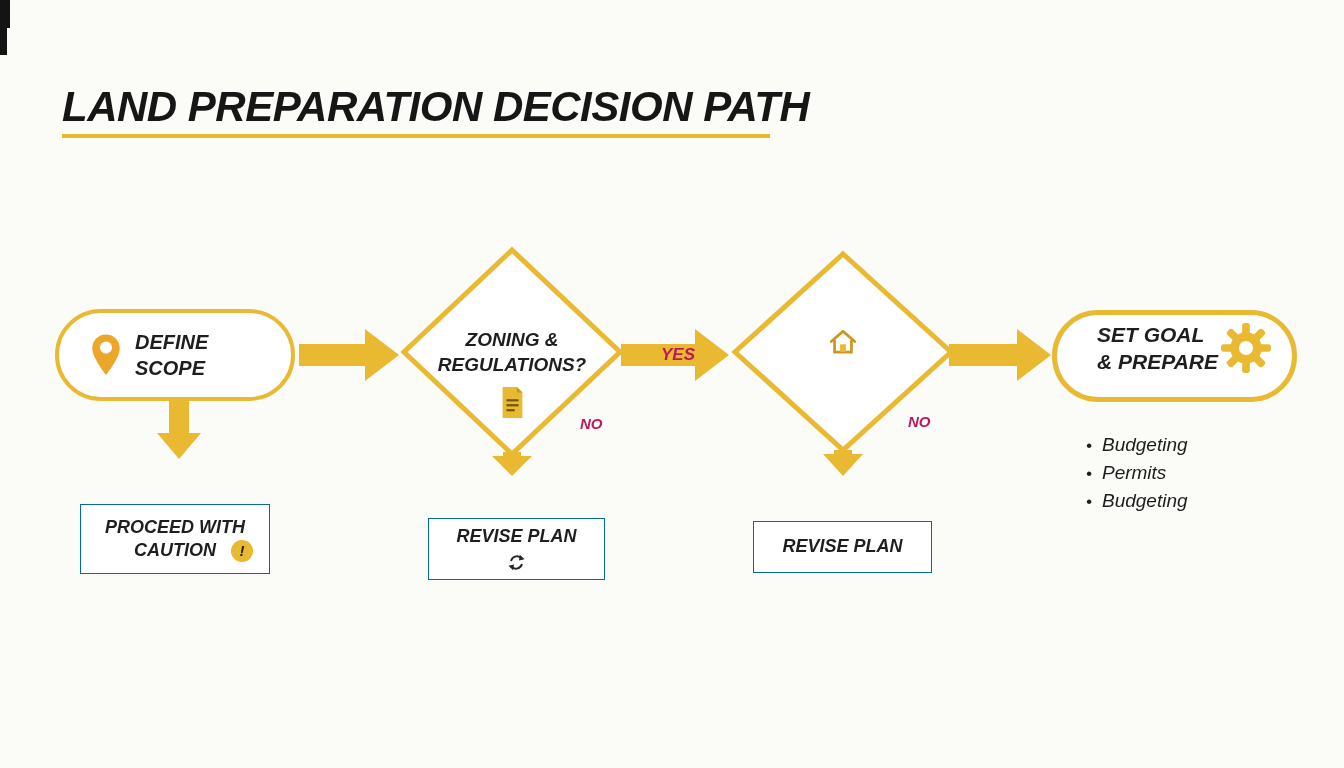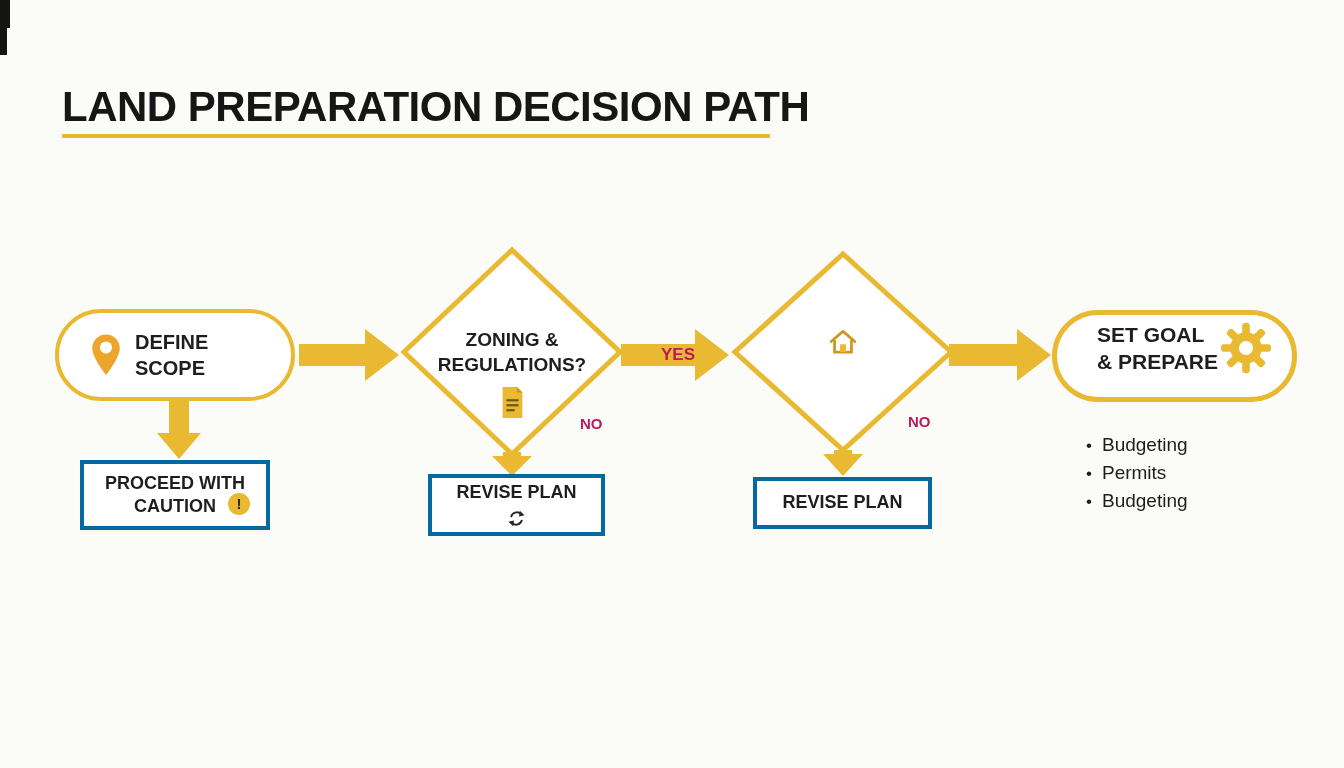--- a/index.html
+++ b/index.html
@@ -1,19 +1,19 @@
 <!DOCTYPE html>
 <html><head>
 <meta charset="utf-8">
 <style>
   * { margin:0; padding:0; box-sizing:border-box; }
   body { font-family:"Liberation Sans", sans-serif; background:#e8e8e8; }
   .canvas {
     position:relative; width:1344px; height:768px; overflow:hidden;
-    background:#FBFBF8; --accent:#E9B932; --ink:#1E1E1E;
+    background:#FBFBF8;font-style:italic; --accent:#E9B932; --ink:#1E1E1E;
   }
   .edge-mark-top { position:absolute; left:0; top:0; width:10px; height:28px; background:#141414; }
   .edge-mark-bottom { position:absolute; left:0; top:28px; width:7px; height:27px; background:#141414; }
 
   .page-title {
     position:absolute; left:62px; top:86px;
     font-size:42px; font-weight:800; letter-spacing:-0.5px;
     color:#161616; line-height:1; white-space:nowrap;
   }
   .title-underline { position:absolute; left:62px; top:134px; width:708px; height:4px; background:var(--accent); }
@@ -44,22 +44,22 @@
   .diamond-content .node-label { font-size:19px; }
   .dc-1 { left:410px; top:328px; width:204px; }
   .dc-2 { left:741px; top:328px; width:204px; }
 
   .branch-label { position:absolute; font-weight:700; color:#be185d; }
   .yes-label { left:661px; top:345px; font-size:17px; }
   .no-label-1 { left:580px; top:415px; font-size:15px; }
   .no-label-2 { left:908px; top:413px; font-size:15px; }
 
   .rect-node {
-    position:absolute; background:#fff; border:4px solid #0369a1;
-    display:flex; flex-direction:column; align-items:center; justify-content:center;
+    position:absolute; background:#fff; border:1px solid #0369a1;
+    display:flex; flex-direction:column; align-items:center; justify-content:center;margin-top:44px;
   }
   .rect-node .node-label { font-size:18px; text-align:center; }
   .caution-rect { left:80px; top:460px; width:190px; height:70px; }
   .revise-rect-1 { left:428px; top:474px; width:177px; height:62px; gap:3px; }
   .revise-rect-2 { left:753px; top:477px; width:179px; height:52px; }
 
   .warn-badge {
     position:absolute; right:16px; bottom:11px;
     width:22px; height:22px; border-radius:50%; background:var(--accent);
     color:#2a2210; font-weight:800; font-size:15px; line-height:22px; text-align:center;

